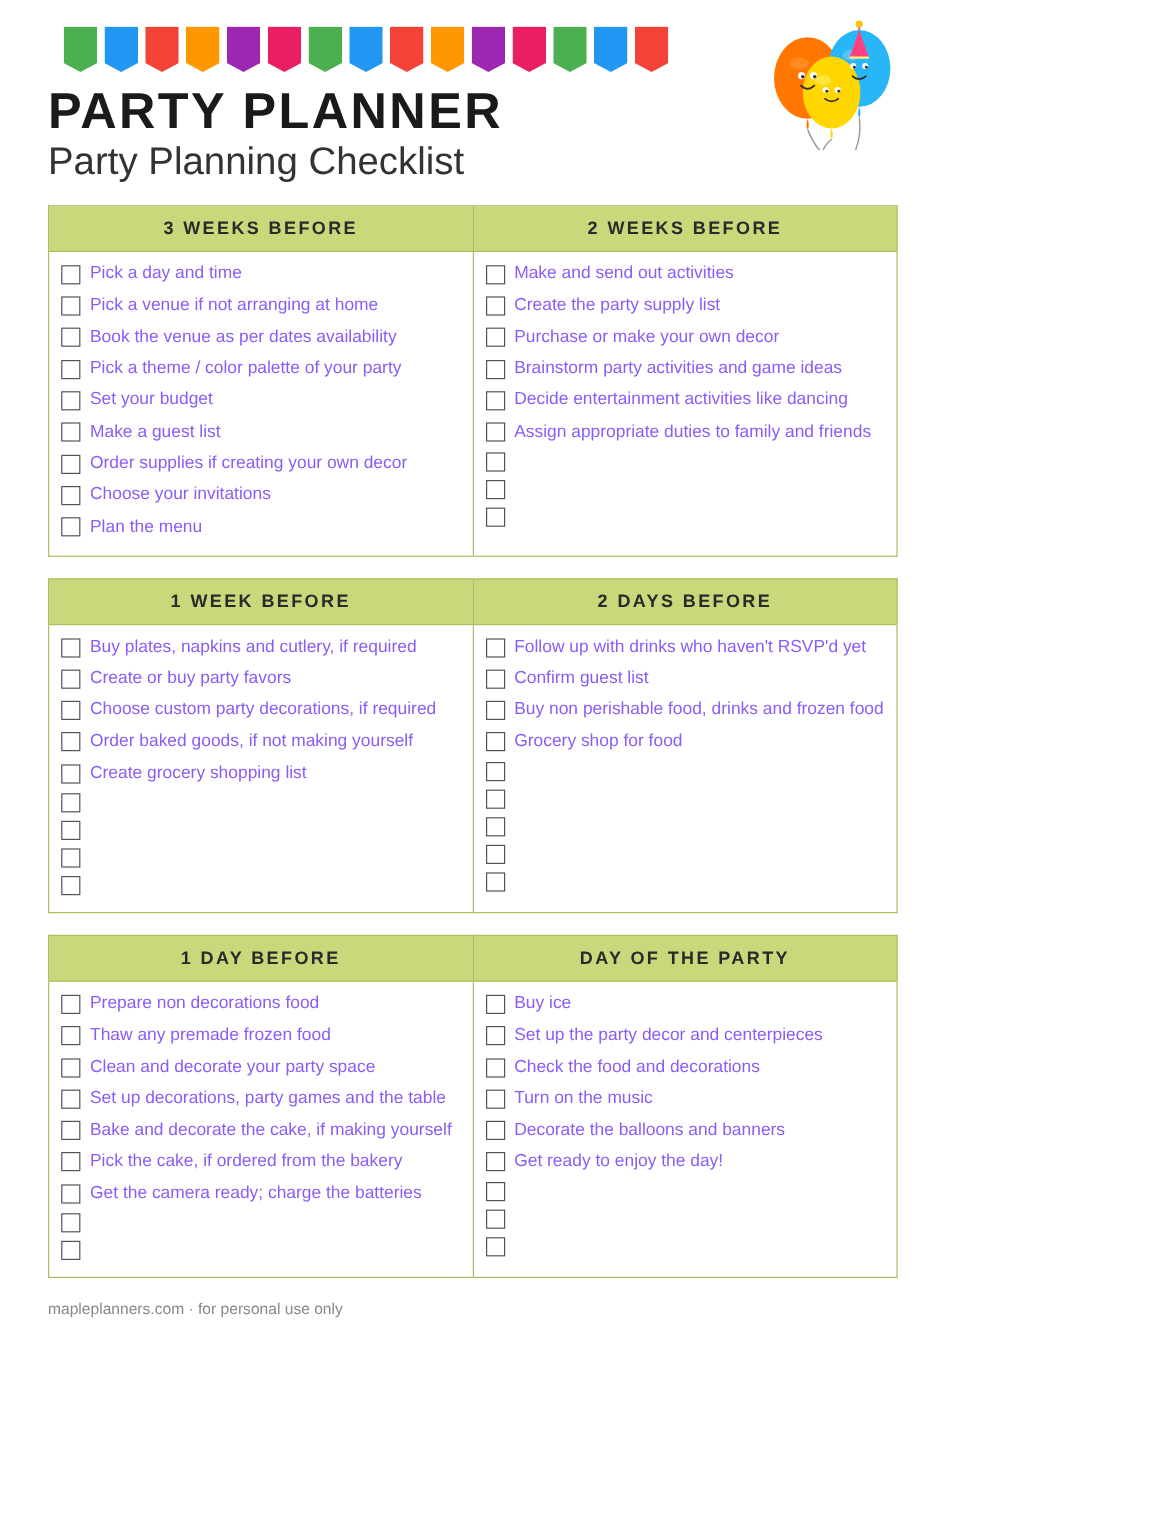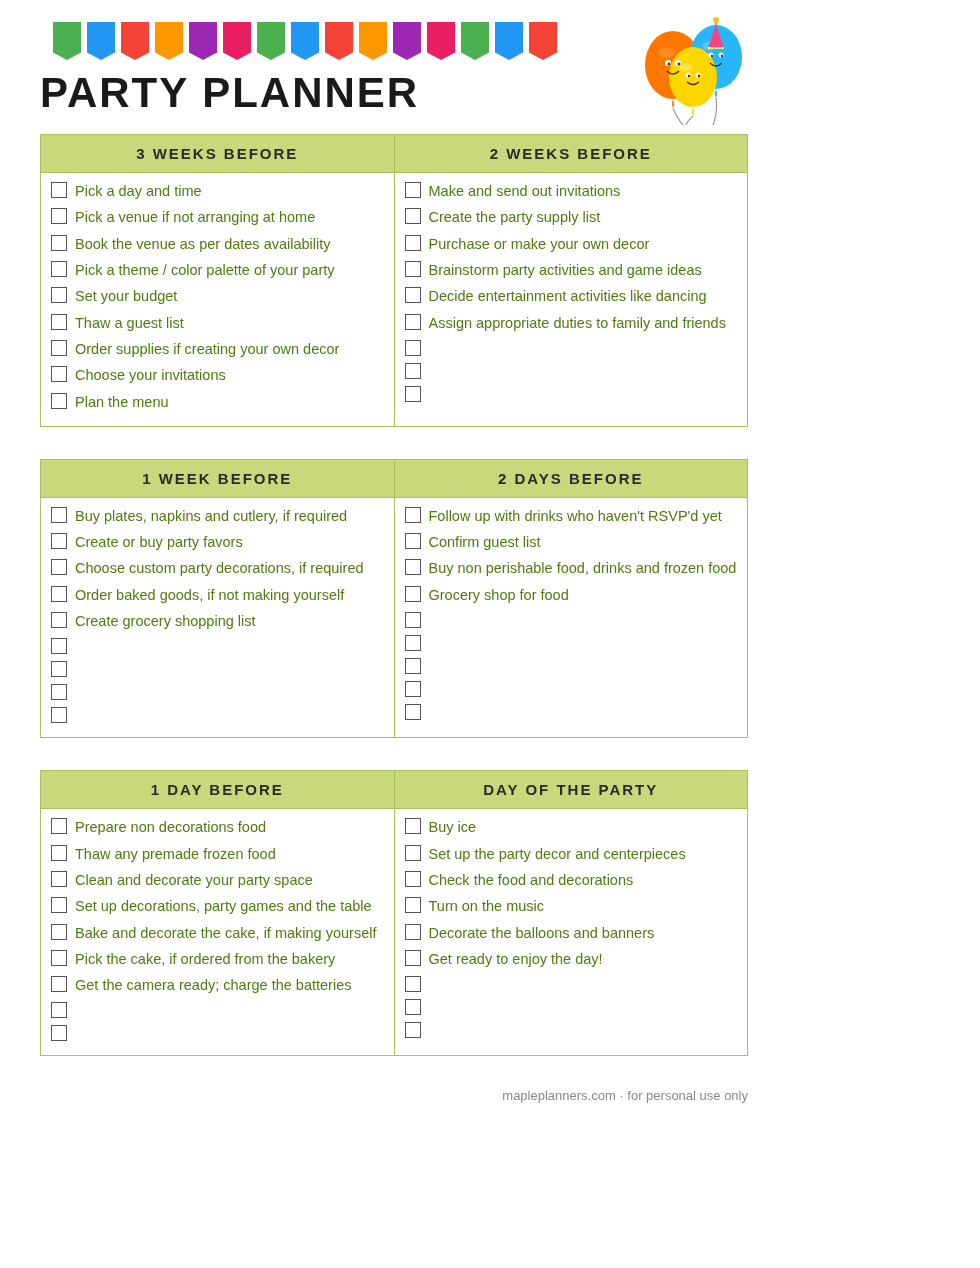--- a/index.html
+++ b/index.html
@@ -60,21 +60,21 @@
       font-weight: 400;
       color: #333;
       letter-spacing: 0;
     }
 
     
     .section-table {
       width: 100%;
       border-collapse: collapse;
       border: 1.5px solid #a8c060;
-      margin-bottom: 32px;
+      margin-bottom: 18px;
       padding-left: 47px;
     }
     .section-header-row th {
       background: #c8d87a;
       padding: 10px 14px;
       font-size: 15px;
       font-weight: 700;
       letter-spacing: 2px;
       color: #2a2a2a;
       border-bottom: 1.5px solid #a8c060;
@@ -87,41 +87,41 @@
       vertical-align: top;
       padding: 8px 10px 8px 10px;
       width: 50%;
     }
     .checklist-cell:first-child {
       border-right: 1.5px solid #a8c060;
     }
 
     .checklist-item {
       display: flex;
-      align-items: flex-start;
+      align-items: center;
       margin-bottom: 6px;
       font-size: 14.5px;
-      color: #4d7c0f;
+      color: #8b5cf6;
       line-height: 1.4;
     }
     .checkbox {
       width: 16px;
       height: 16px;
       border: 1.5px solid #555;
       background: #fff;
       flex-shrink: 0;
       margin-right: 8px;
       margin-top: 1px;
     }
     .checklist-item.empty .checkbox {
       
     }
 
     .footer-text {
-      text-align: right;
+      text-align: left;
       font-size: 13px;
       color: #888;
       margin-top: 10px;
     }
   </style>
 </head>
 <body>
 
 <div class="page">
 
@@ -190,20 +190,21 @@
       <circle cx="93" cy="50" r="2.5" fill="white"></circle>
       <circle cx="84" cy="51" r="1.2" fill="#333"></circle>
       <circle cx="94" cy="51" r="1.2" fill="#333"></circle>
 
       <path d="M82 58 Q88 64 94 58" stroke="#333" stroke-width="1.5" fill="none"></path>
     </svg>
   </div>
 
   <div class="title-section">
     <div class="main-title">PARTY PLANNER</div>
+    <div class="sub-title">Party Planning Checklist</div>
   </div>
 
   <div id="tables-container">
       <table class="section-table">
         <thead>
           <tr class="section-header-row">
             <th>3 WEEKS BEFORE</th>
             <th>2 WEEKS BEFORE</th>
           </tr>
         </thead>
@@ -225,39 +226,39 @@
               <div class="checklist-item">
                 <div class="checkbox"></div>
                 <span>Pick a theme / color palette of your party</span>
               </div>
               <div class="checklist-item">
                 <div class="checkbox"></div>
                 <span>Set your budget</span>
               </div>
               <div class="checklist-item">
                 <div class="checkbox"></div>
-                <span>Thaw a guest list</span>
+                <span>Make a guest list</span>
               </div>
               <div class="checklist-item">
                 <div class="checkbox"></div>
                 <span>Order supplies if creating your own decor</span>
               </div>
               <div class="checklist-item">
                 <div class="checkbox"></div>
                 <span>Choose your invitations</span>
               </div>
               <div class="checklist-item">
                 <div class="checkbox"></div>
                 <span>Plan the menu</span>
               </div>
             </td>
             <td class="checklist-cell">
               <div class="checklist-item">
                 <div class="checkbox"></div>
-                <span>Make and send out invitations</span>
+                <span>Make and send out activities</span>
               </div>
               <div class="checklist-item">
                 <div class="checkbox"></div>
                 <span>Create the party supply list</span>
               </div>
               <div class="checklist-item">
                 <div class="checkbox"></div>
                 <span>Purchase or make your own decor</span>
               </div>
               <div class="checklist-item">

